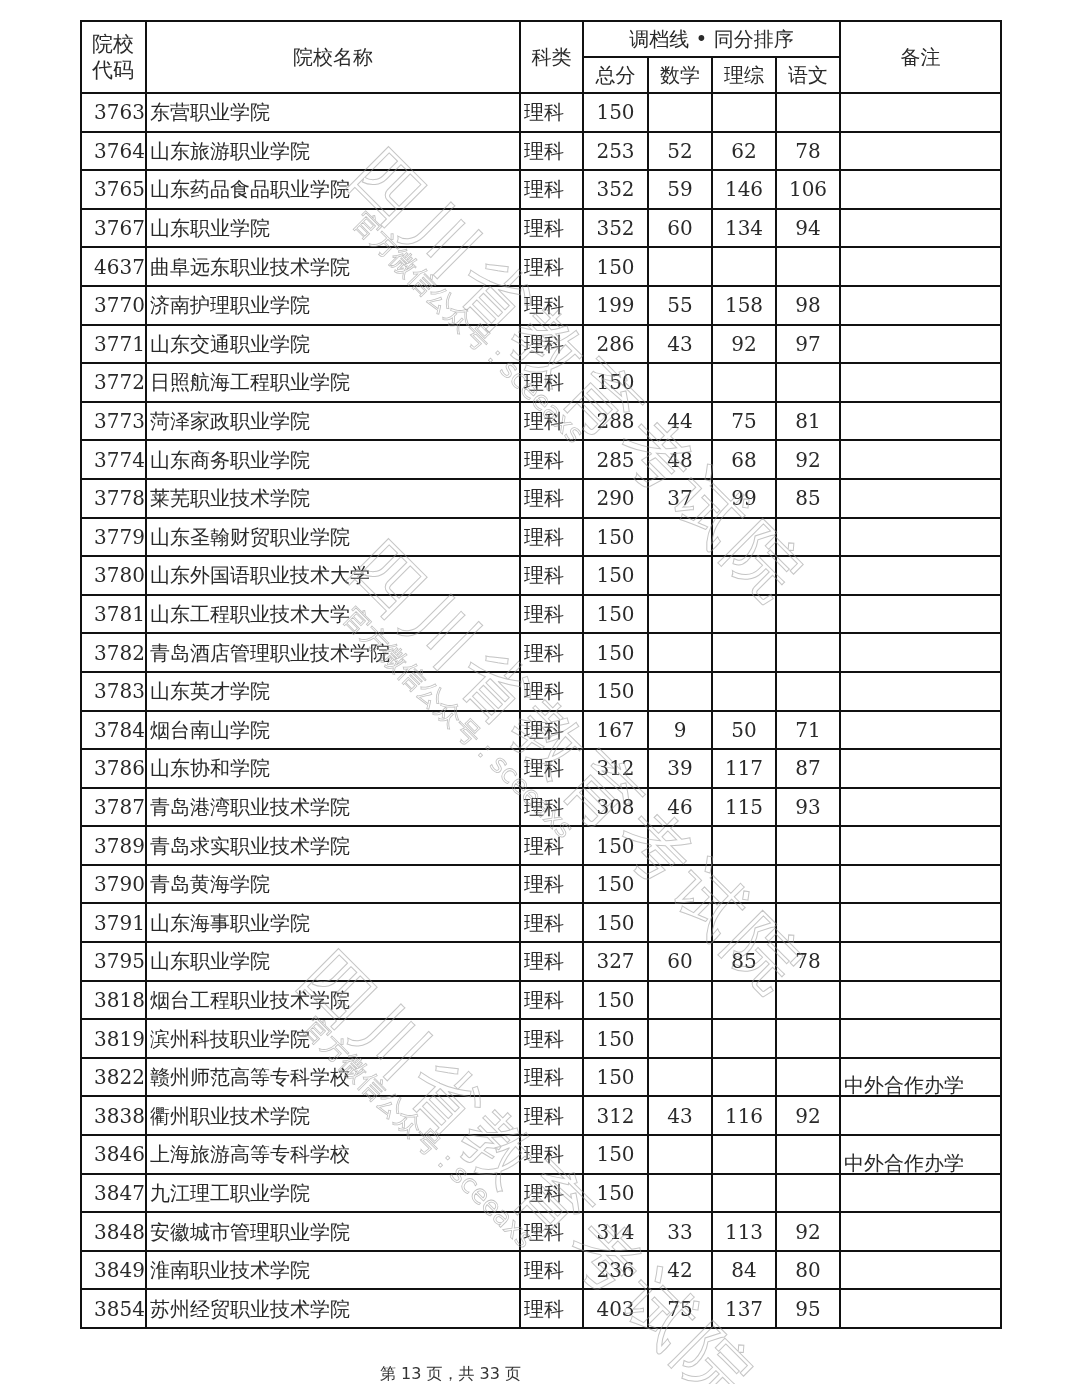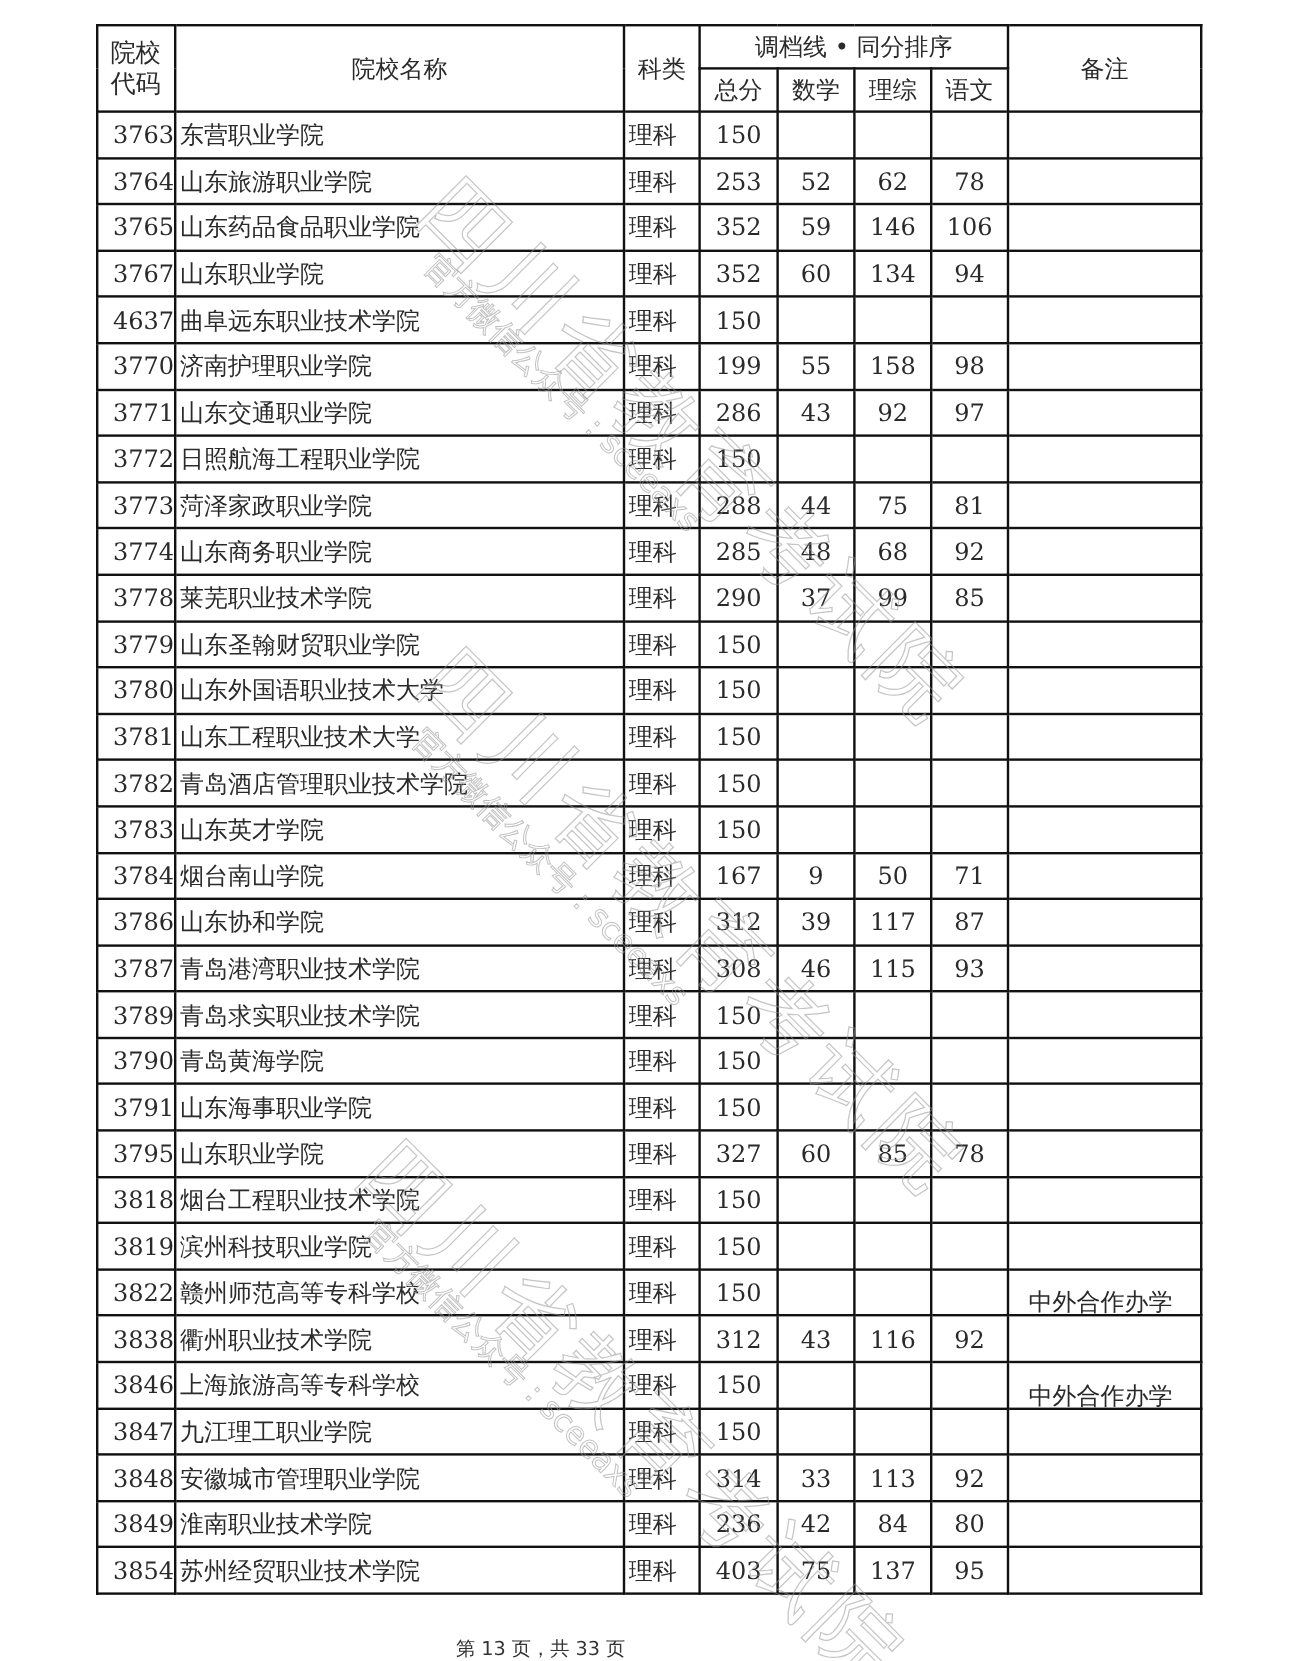--- a/index.html
+++ b/index.html
@@ -10,21 +10,21 @@
   td, th { border: 2px solid #111; padding: 0; font-weight: normal;
            font-size: 20px; line-height: 1; color: #2a2a2a; overflow: hidden; white-space: nowrap; }
   th { height: 34px; text-align: center; }
   th.tall { height: 70px; }
   th.code { text-align: left; padding-left: 10px; line-height: 26px; white-space: normal; font-size: 21px; }
   tbody td { height: 36.6px; }
   td.c-code { text-align: right; }
   td.c-name { text-align: left; padding-left: 3px; }
   td.c-type { text-align: left; padding-left: 3px; }
   td.c-num { text-align: center; }
-  td.c-note { text-align: left; padding-left: 16px; vertical-align: bottom; padding-bottom: 0; }
+  td.c-note { text-align: left; padding-left: 3px; vertical-align: bottom; padding-bottom: 0; }
   .footer { position: absolute; top: 1364px; left: 0; width: 901px; text-align: center;
             font-family: "DejaVu Sans", "Liberation Sans", sans-serif; font-size: 16px; color: #333; }
   .wm { position: absolute; pointer-events: none; color: transparent;
         -webkit-text-stroke: 1px rgba(150,150,150,0.55); white-space: nowrap;
         transform-origin: left top; font-family: "DejaVu Sans", sans-serif; }
   .wm-big { font-size: 70px; letter-spacing: 6px; }
   .wm-small { font-size: 26px; -webkit-text-stroke: 0.8px rgba(150,150,150,0.6); }
 </style>
 </head>
 <body>

